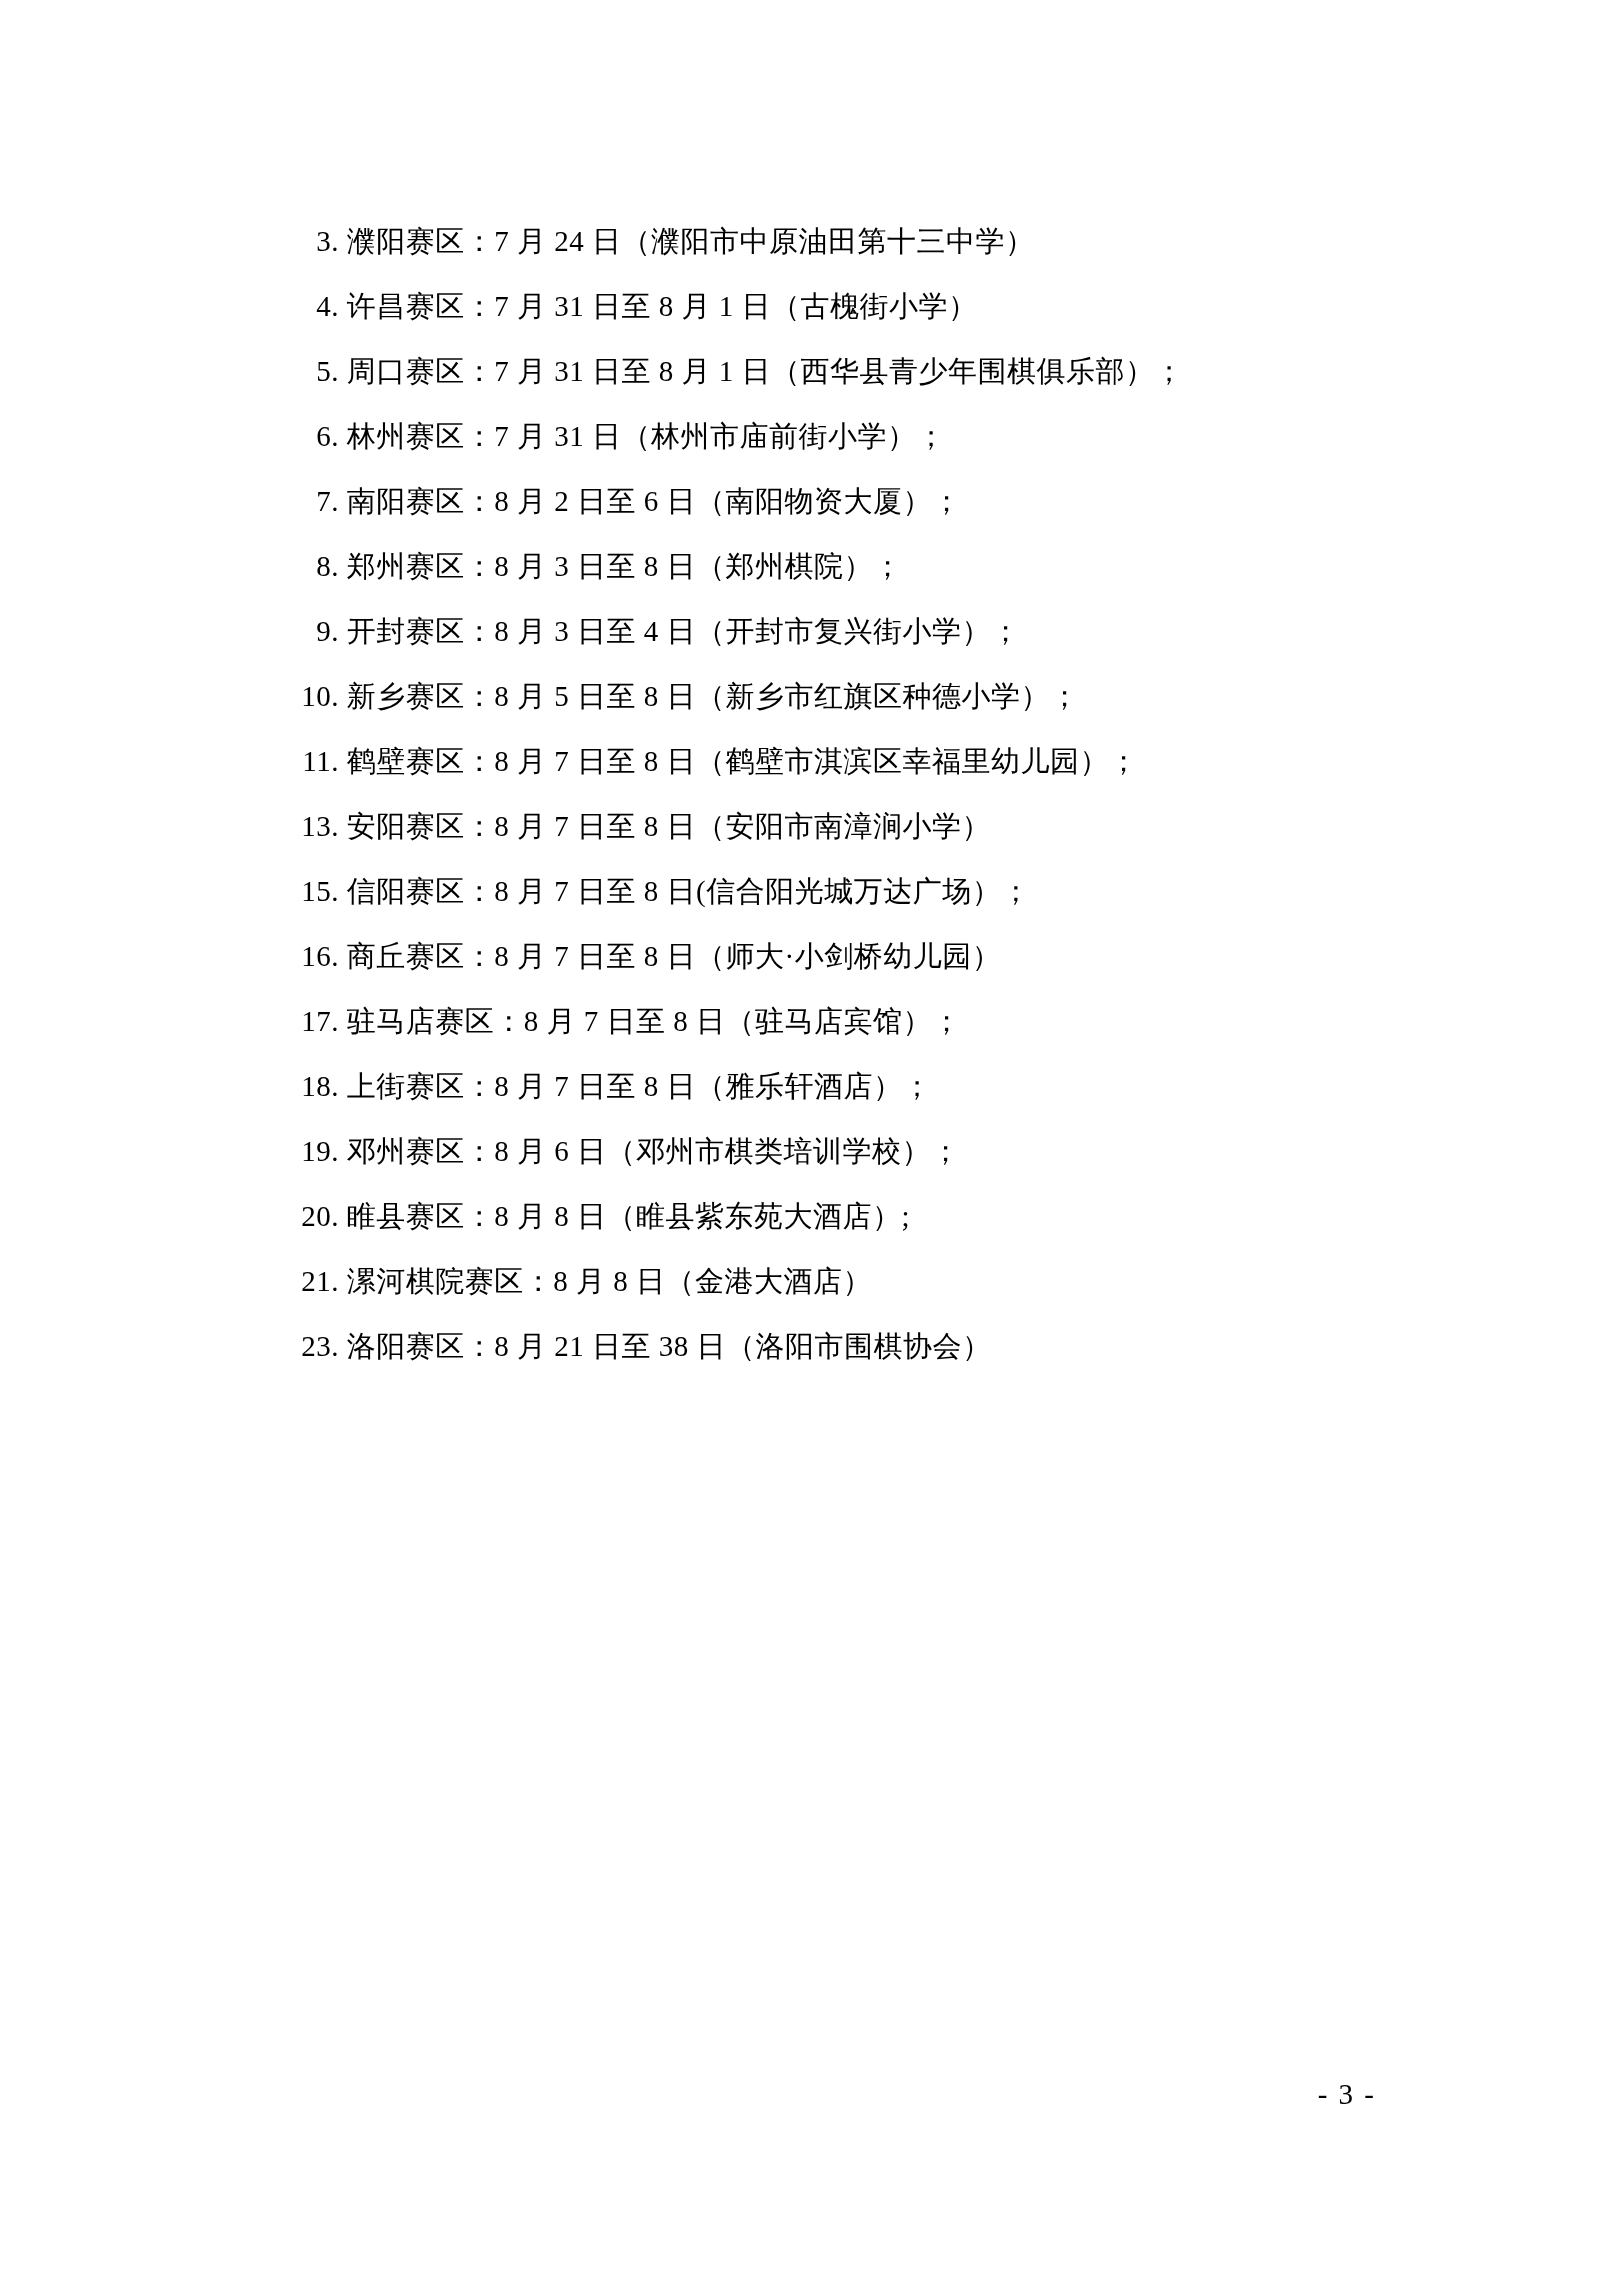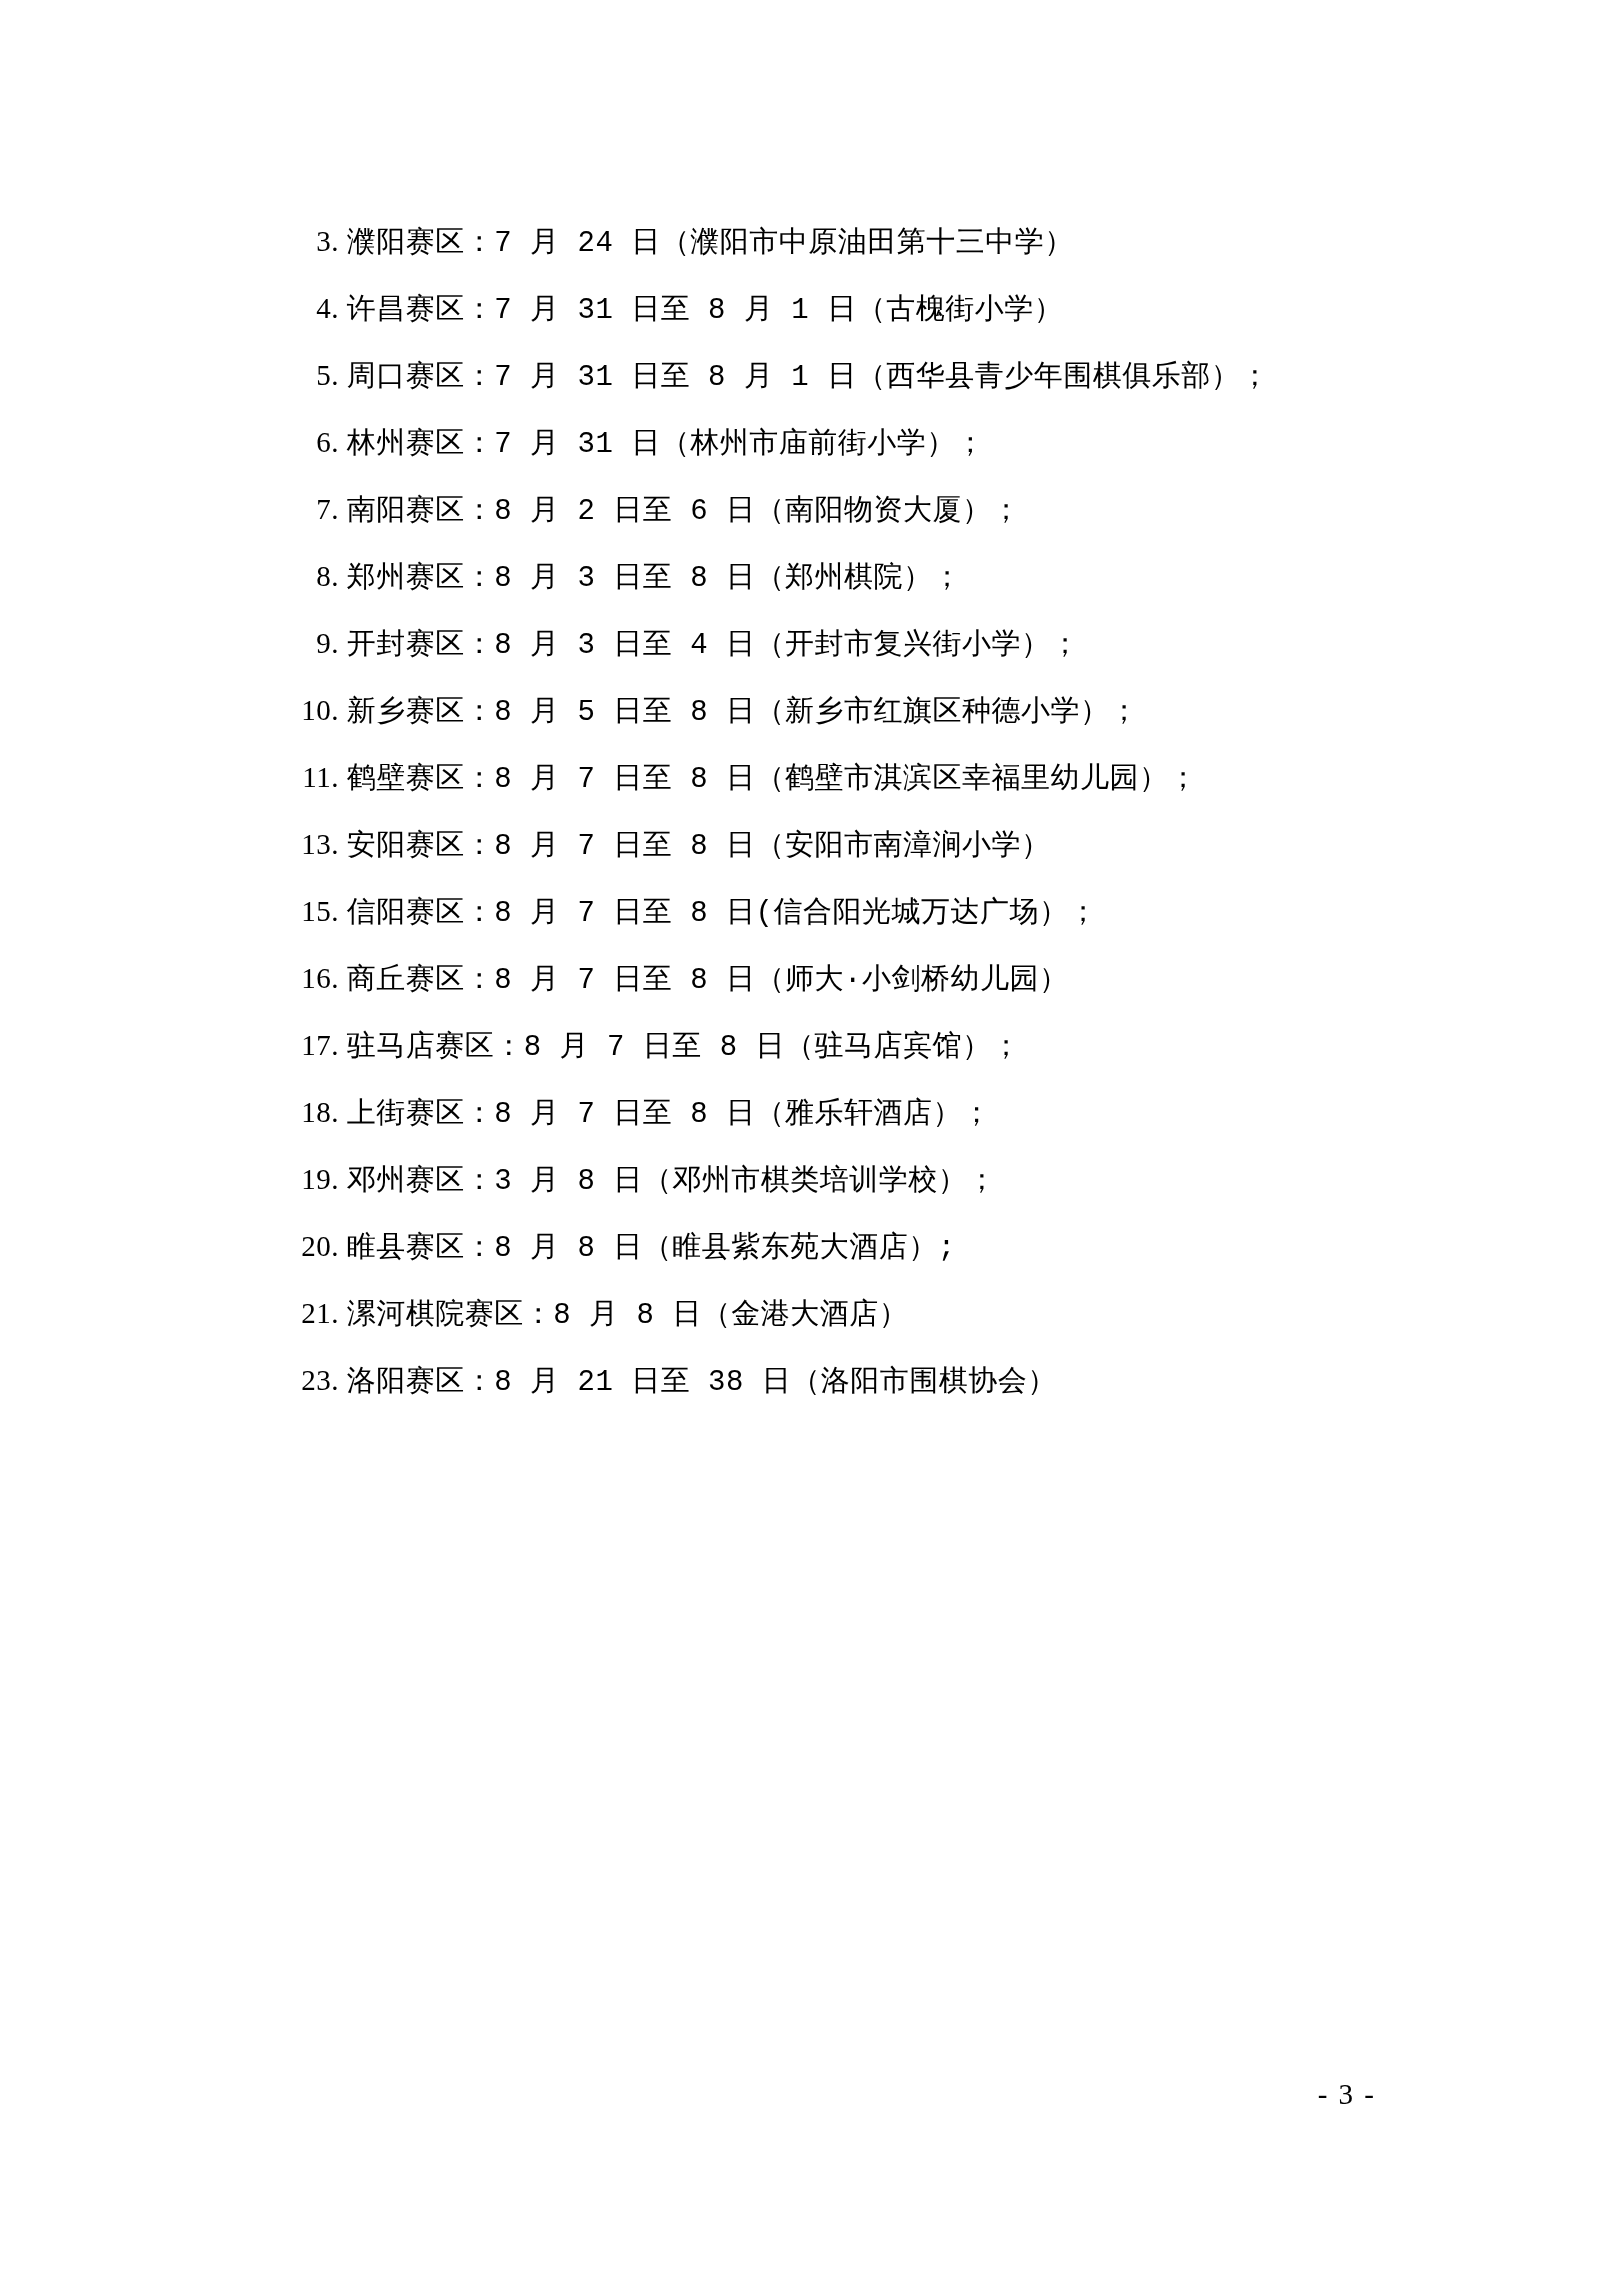--- a/index.html
+++ b/index.html
@@ -40,21 +40,20 @@
     width: 57px;
     flex: 0 0 57px;
     text-align: right;
     padding-right: 7.8px;
     font-family: "Liberation Serif", "DejaVu Serif", serif;
     white-space: nowrap;
   }
   .txt {
     flex: 1 1 auto;
     white-space: nowrap;
-    font-family: Liberation Mono, monospace;
   }
   .footer {
     position: absolute;
     left: 0;
     top: 2078px;
     width: 1621px;
     text-align: center;
     padding-right: 0;
     font-size: 29px;
   }
@@ -121,21 +120,21 @@
     <div class="item">
       <span class="num">17.</span>
       <span class="txt">驻马店赛区：8 月 7 日至 8 日（驻马店宾馆）；</span>
     </div>
     <div class="item">
       <span class="num">18.</span>
       <span class="txt">上街赛区：8 月 7 日至 8 日（雅乐轩酒店）；</span>
     </div>
     <div class="item">
       <span class="num">19.</span>
-      <span class="txt">邓州赛区：3 月 8 日（邓州市棋类培训学校）；</span>
+      <span class="txt">邓州赛区：8 月 6 日（邓州市棋类培训学校）；</span>
     </div>
     <div class="item">
       <span class="num">20.</span>
       <span class="txt">睢县赛区：8 月 8 日（睢县紫东苑大酒店）;</span>
     </div>
     <div class="item">
       <span class="num">21.</span>
       <span class="txt">漯河棋院赛区：8 月 8 日（金港大酒店）</span>
     </div>
     <div class="item">

